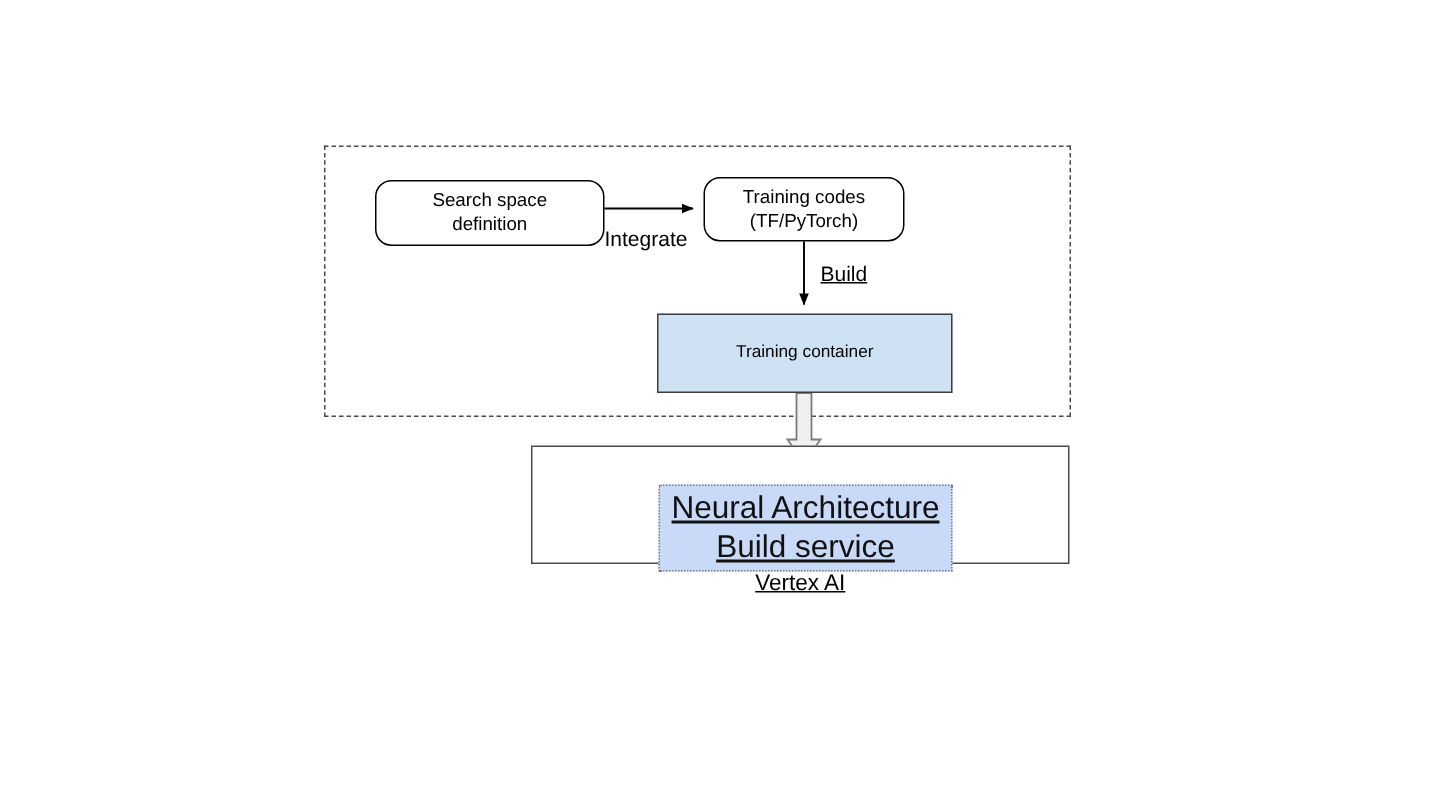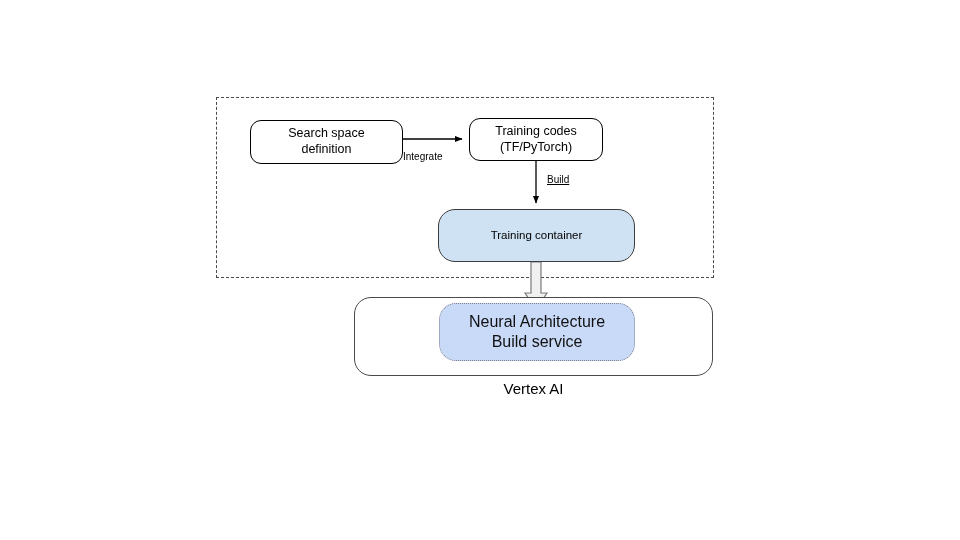--- a/index.html
+++ b/index.html
@@ -26,21 +26,20 @@
 
   
   .node {
     position: absolute;
     box-sizing: border-box;
     display: flex;
     align-items: center;
     justify-content: center;
     text-align: center;
     line-height: 1.25;
-    border-radius: 17px;
   }
 
   
   .dashed-region {
     position: absolute;
     left: 216px;
     top: 97px;
     width: 498px;
     height: 181px;
     border: 1.5px dashed #4a4a4a;
@@ -89,45 +88,47 @@
     top: 297px;
     width: 359px;
     height: 79px;
     background: #ffffff;
     border: 1.4px solid #4a4a4a;
   }
 
   
   #node-nas-service {
     left: 439px;
-    top: 303px;
+    top: 323px;
     width: 196px;
     height: 58px;
     background: #c9daf8;
     border: 1.6px dotted #7b7b8c;
-    font-size: 16px;
+    font-size: 21px;
     color: #111111;
     line-height: 1.22;
+    text-decoration: underline;
   }
 
   
   #label-vertex-ai {
     position: absolute;
     left: 354px;
     top: 380px;
     width: 359px;
     text-align: center;
     font-size: 15px;
     color: #000000;
+    text-decoration: underline;
   }
 
   
   .edge-label {
     position: absolute;
-    font-size: 10px;
+    font-size: 14px;
     color: #000000;
     white-space: nowrap;
   }
   #label-integrate {
     left: 403px;
     top: 151px;
   }
   #label-build {
     left: 547px;
     top: 174px;

